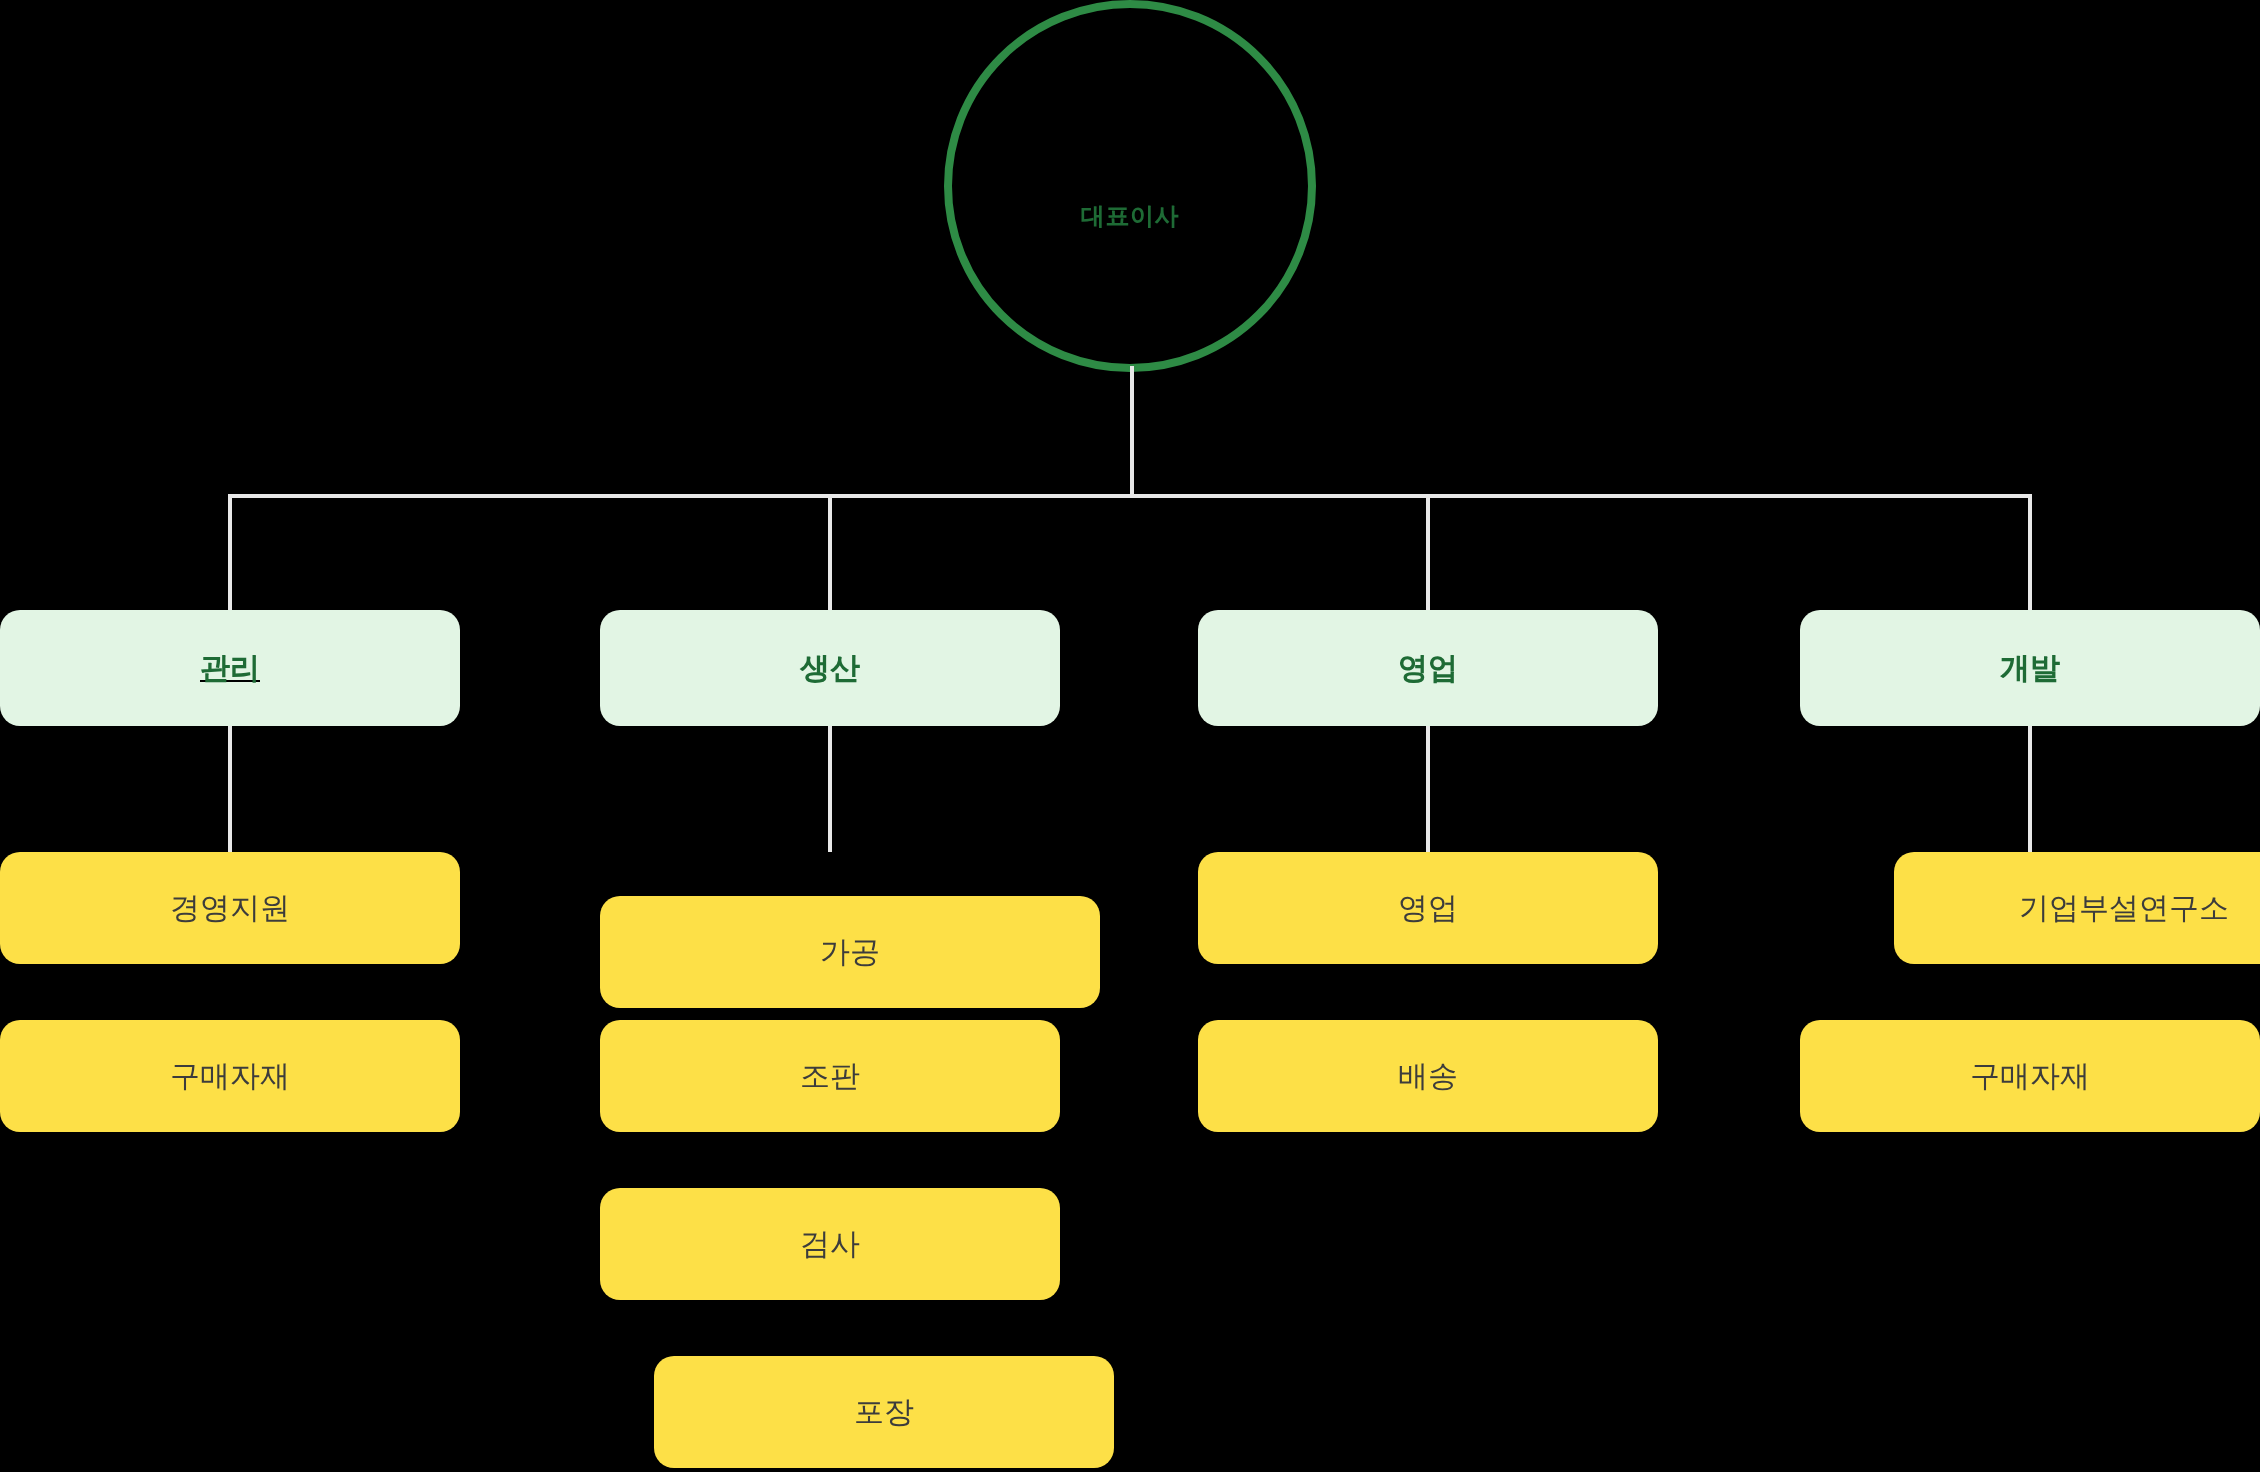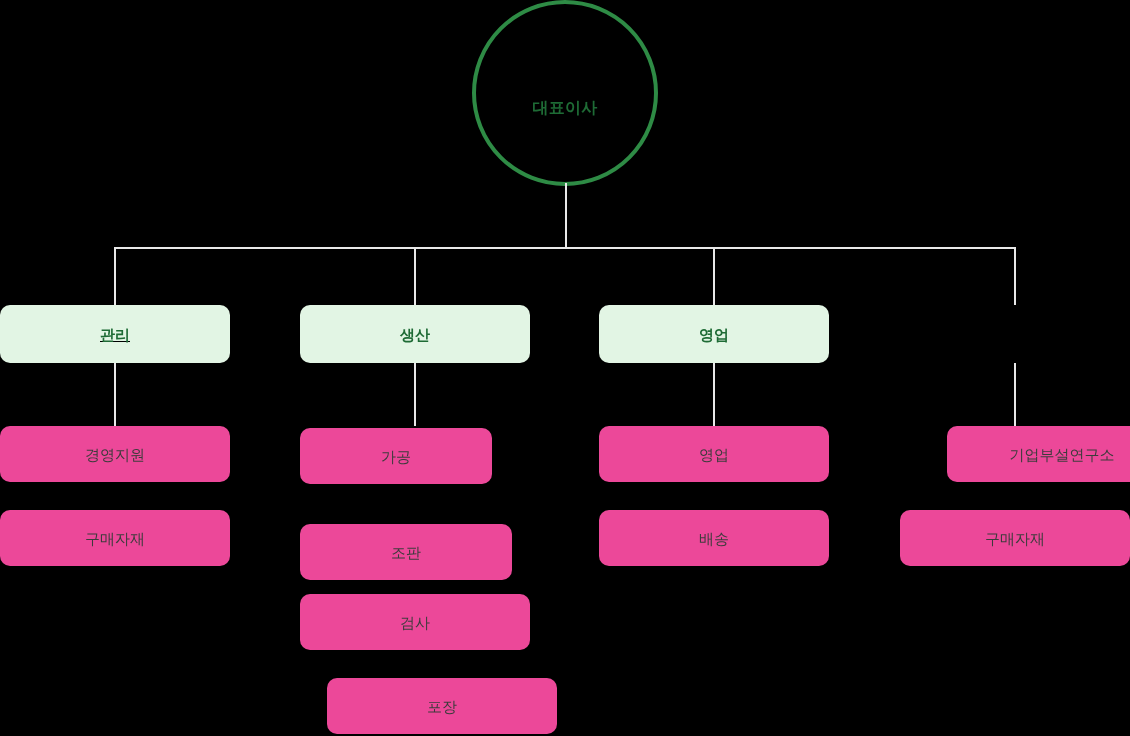--- a/index.html
+++ b/index.html
@@ -30,21 +30,21 @@
     height: 186px;
     box-sizing: border-box;
     border: 4px solid #2e8b45;
     border-radius: 50%;
     background: transparent;
     display: flex;
     align-items: center;
     justify-content: center;
   }
   .ceo-label {
-    font-size: 16px;
+    font-size: 12px;
     font-weight: bold;
     color: #1e6b35;
     letter-spacing: 0.3px;
     line-height: 1;
     margin-top: 30px;
   }
 
   
   .connector {
     position: absolute;
@@ -69,21 +69,21 @@
     font-weight: bold;
     color: #1e6b35;
     line-height: 1;
   }
 
   
   .team-box {
     position: absolute;
     height: 56px;
     box-sizing: border-box;
-    background: #ec4899;
+    background: #fde047;
     border-radius: 10px;
     display: flex;
     align-items: center;
     justify-content: center;
   }
   .team-label {
     font-size: 15px;
     font-weight: normal;
     color: #3c3c3c;
     line-height: 1;
@@ -118,43 +118,46 @@
   <div class="team-box" style="left:0px; top:426px; width:230px;">
     <span class="team-label">경영지원</span>
   </div>
   <div class="team-box" style="left:0px; top:510px; width:230px;">
     <span class="team-label">구매자재</span>
   </div>
 
   <div class="division-box" style="left:300px; top:305px; width:230px;justify-content:center;">
     <span class="division-label">생산</span>
   </div>
-  <div class="team-box" style="left:300px; top:428px; width:192px;">
+  <div class="team-box" style="left:300px; top:448px; width:250px;">
     <span class="team-label">가공</span>
   </div>
-  <div class="team-box" style="left:300px; top:510px; width:212px;margin-top:14px;">
+  <div class="team-box" style="left:300px; top:510px; width:230px;">
     <span class="team-label">조판</span>
   </div>
   <div class="team-box" style="left:300px; top:594px; width:230px;">
     <span class="team-label">검사</span>
   </div>
   <div class="team-box" style="left:300px; top:678px; width:230px;margin-left:27px;">
     <span class="team-label">포장</span>
   </div>
 
   <div class="division-box" style="left:599px; top:305px; width:230px;">
     <span class="division-label">영업</span>
   </div>
   <div class="team-box" style="left:599px; top:426px; width:230px;">
     <span class="team-label">영업</span>
   </div>
   <div class="team-box" style="left:599px; top:510px; width:230px;">
     <span class="team-label">배송</span>
   </div>
 
+  <div class="division-box" style="left:900px; top:305px; width:230px;">
+    <span class="division-label">개발</span>
+  </div>
   <div class="team-box" style="left:900px; top:426px; width:230px;margin-left:47px;">
     <span class="team-label">기업부설연구소</span>
   </div>
   <div class="team-box" style="left:900px; top:510px; width:230px;">
     <span class="team-label">구매자재</span>
   </div>
 
 </div>
 
 </body></html>

